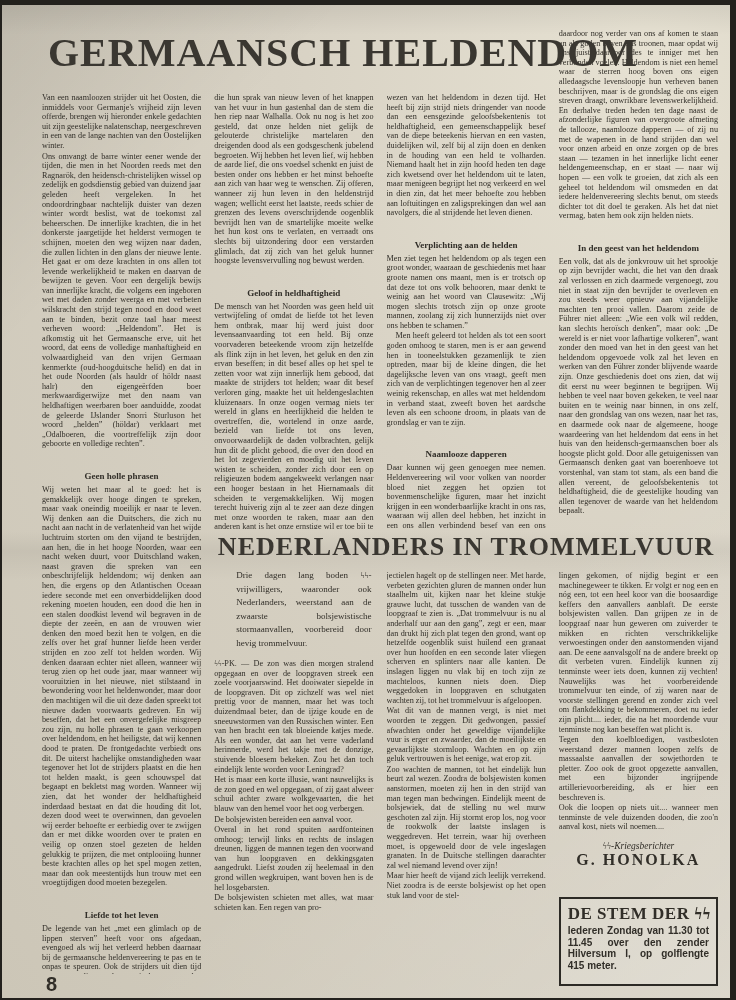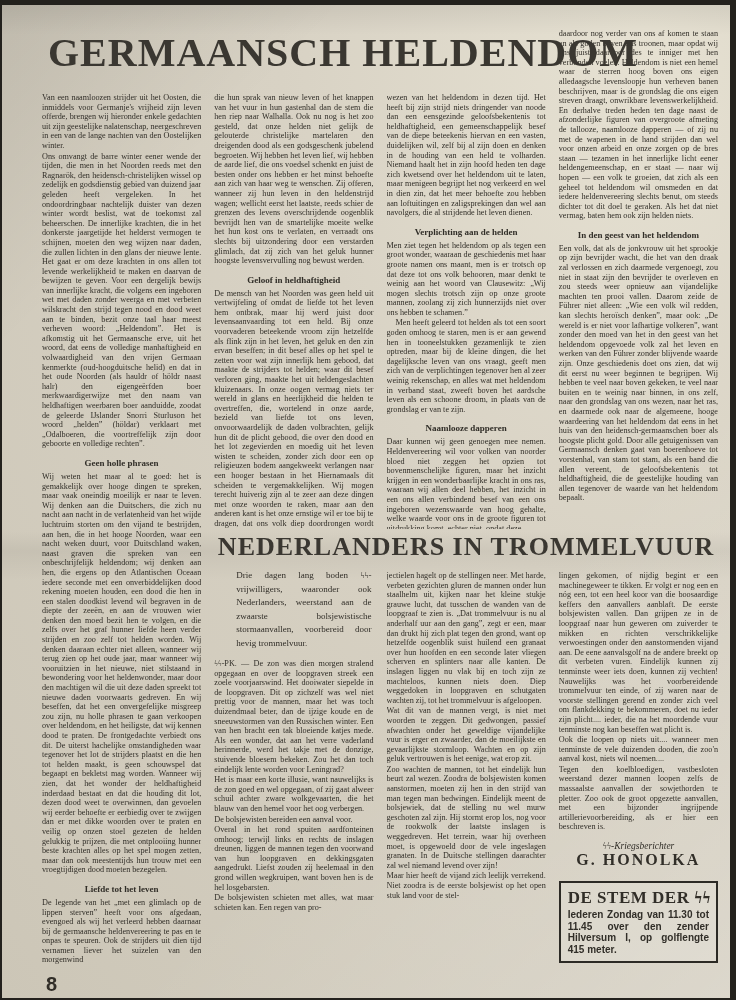--- a/index.html
+++ b/index.html
@@ -23,41 +23,41 @@
     column-gap:13px;
   }
   .headline1{
     position:absolute;top:24px;left:46px;width:502px;
     font-size:40px;font-weight:bold;letter-spacing:1px;white-space:nowrap;
     color:#3a3731;text-align:center;
   }
   .bodytext{font-size:8.2px;line-height:9.6px;text-align:justify;}
   .bodytext p{margin:0 0 1px 0;}
   .bodytext p.ind{text-indent:9px;}
-  .subhead{font-size:9px;font-weight:bold;text-align:center;margin:9px 0 3px 0;line-height:11px;}
+  .subhead{font-size:9px;font-weight:bold;text-align:center;margin:22px 0 3px 0;line-height:11px;}
   .c1{grid-column:1;grid-row:1/4;padding-top:66px;display:flex;flex-direction:column;}
   .c1 .colwrap{flex:1;overflow:hidden;}
   .c2{grid-column:2;grid-row:1;padding-top:66px;overflow:hidden;}
   .c3{grid-column:3;grid-row:1;padding-top:66px;overflow:hidden;}
   .c4{grid-column:4;grid-row:1;padding-top:2px;overflow:hidden;}
   .h2wrap{grid-column:2/5;grid-row:2;display:flex;align-items:center;justify-content:center;}
   .headline2{font-size:26px;font-weight:bold;letter-spacing:1px;white-space:nowrap;color:#3a3731;}
   .la{grid-column:2;grid-row:3;overflow:hidden;}
   .lb{grid-column:3;grid-row:3;overflow:hidden;padding-top:6px;}
   .lc{grid-column:4;grid-row:3;overflow:hidden;padding-top:6px;display:flex;flex-direction:column;}
   .intro2{
     font-size:9px;line-height:13.5px;font-weight:normal;text-align:justify;
     margin:4px 2px 9px 22px;
   }
   .pageno{font-family:"Liberation Sans",sans-serif;font-size:20px;font-weight:bold;margin:6px 0 0 4px;}
   .signature{margin-top:7px;text-align:center;}
   .sig1{font-size:9.5px;font-weight:normal;font-style:italic;line-height:13px;}
   .sig2{font-size:16px;font-weight:bold;letter-spacing:2px;line-height:14px;}
   .radiobox{
-    margin-top:14px;border:2.5px solid #2c2a25;padding:5px 7px 6px 7px;
+    margin-top:30px;border:2.5px solid #2c2a25;padding:5px 7px 13px 7px;
     background:rgba(255,255,255,0.12);
   }
   .radiobox .rb-title{font-size:17px;font-weight:bold;letter-spacing:0.5px;white-space:nowrap;line-height:19px;}
   .radiobox .rb-body{font-family:"Liberation Sans",sans-serif;font-size:10px;font-weight:bold;line-height:11.5px;text-align:justify;margin-top:2px;}
 </style>
 </head>
 <body>
 
 <div class="paper">
   <div class="page">
@@ -112,22 +112,22 @@
 
     <div class="lb bodytext">
       <p>jectielen hagelt op de stellingen neer. Met harde, verbeten gezichten gluren de mannen onder hun staalhelm uit, kijken naar het kleine stukje grauwe lucht, dat tusschen de wanden van de loopgraaf te zien is. „Dat trommelvuur is nu al anderhalf uur aan den gang”, zegt er een, maar dan drukt hij zich plat tegen den grond, want op hetzelfde oogenblik suist huilend een granaat over hun hoofden en een seconde later vliegen scherven en splinters naar alle kanten. De inslagen liggen nu vlak bij en toch zijn ze machteloos, kunnen niets doen. Diep weggedoken in loopgraven en schutgaten wachten zij, tot het trommelvuur is afgeloopen.</p>
       <p>Wat dit van de mannen vergt, is niet met woorden te zeggen. Dit gedwongen, passief afwachten onder het geweldige vijandelijke vuur is erger en zwaarder, dan de moeilijkste en gevaarlijkste stormloop. Wachten en op zijn geluk vertrouwen is het eenige, wat erop zit.</p>
       <p>Zoo wachten de mannen, tot het eindelijk hun beurt zal wezen. Zoodra de bolsjewisten komen aanstormen, moeten zij hen in den strijd van man tegen man bedwingen. Eindelijk meent de bolsjewiek, dat de stelling nu wel murw geschoten zal zijn. Hij stormt erop los, nog voor de rookwolk der laatste inslagen is weggedreven. Het terrein, waar hij overheen moet, is opgewoeld door de vele ingeslagen granaten. In de Duitsche stellingen daarachter zal wel niemand levend over zijn!</p>
       <p>Maar hier heeft de vijand zich leelijk verrekend. Niet zoodra is de eerste bolsjewist op het open stuk land voor de stel-</p>
     </div>
 
     <div class="lc bodytext">
       <p>lingen gekomen, of nijdig begint er een machinegeweer te tikken. Er volgt er nog een en nóg een, tot een heel koor van die boosaardige keffers den aanvallers aanblaft. De eerste bolsjewisten vallen. Dan grijpen ze in de loopgraaf naar hun geweren om zuiverder te mikken en richten verschrikkelijke verwoestingen onder den aanstormenden vijand aan. De eene aanvalsgolf na de andere breekt op dit verbeten vuren. Eindelijk kunnen zij tenminste weer iets doen, kunnen zij vechten! Nauwelijks was het voorbereidende trommelvuur ten einde, of zij waren naar de voorste stellingen gerend en zonder zich veel om flankdekking te bekommeren, doet nu ieder zijn plicht.... ieder, die na het moordende vuur tenminste nog kan beseffen wat plicht is.</p>
+      <p>Tegen den koelbloedigen, vastbesloten weerstand dezer mannen loopen zelfs de massaalste aanvallen der sowjethorden te pletter. Zoo ook de groot opgezette aanvallen, met een bijzonder ingrijpende artillerievoorbereiding, als er hier een beschreven is.</p>
       <p>Ook die loopen op niets uit.... wanneer men tenminste de vele duizenden dooden, die zoo'n aanval kost, niets wil noemen....</p>
-      <p>Tegen den koelbloedigen, vastbesloten weerstand dezer mannen loopen zelfs de massaalste aanvallen der sowjethorden te pletter. Zoo ook de groot opgezette aanvallen, met een bijzonder ingrijpende artillerievoorbereiding, als er hier een beschreven is.</p>
       <div class="signature">
         <div class="sig1">ϟϟ-Kriegsberichter</div>
         <div class="sig2">G. HONOLKA</div>
       </div>
       <div class="radiobox">
         <div class="rb-title">DE STEM DER ϟϟ</div>
         <div class="rb-body">Iederen Zondag van 11.30 tot 11.45 over den zender Hilversum I, op golflengte 415 meter.</div>
       </div>
     </div>
 

